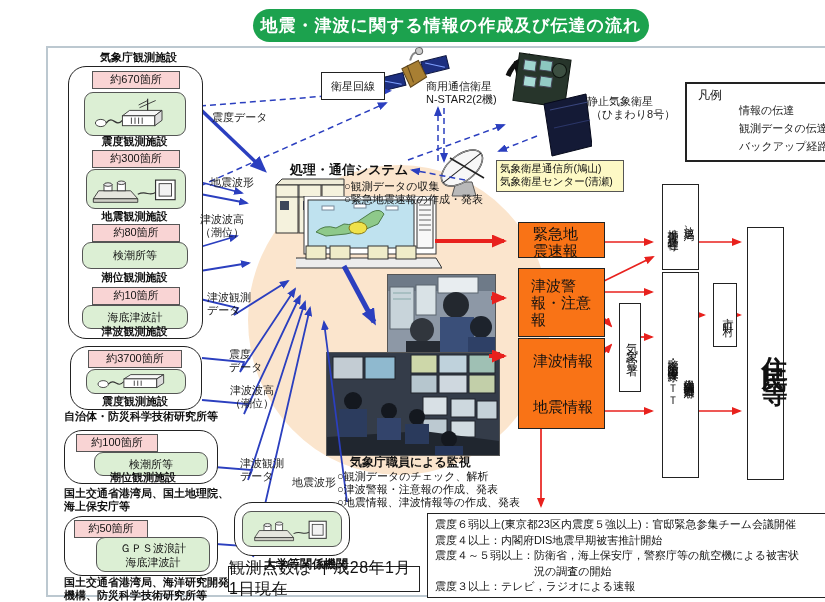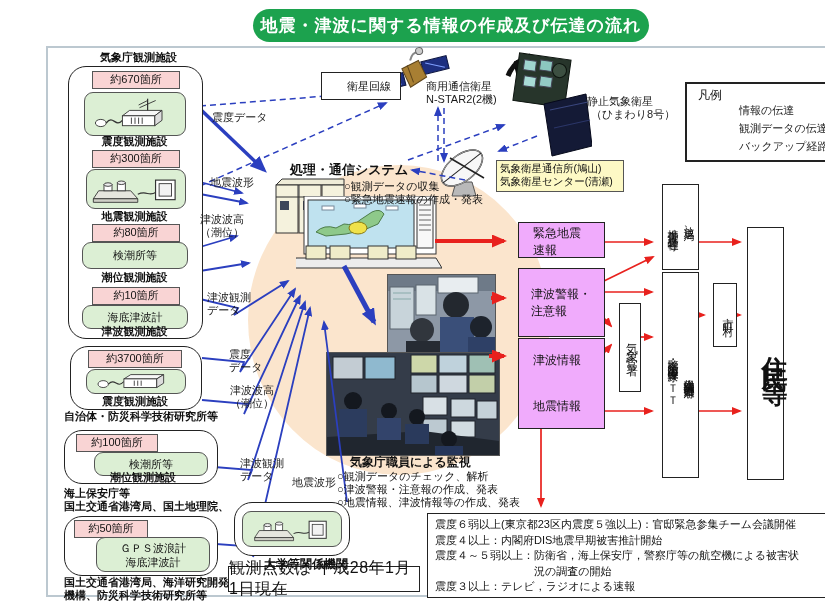--- a/index.html
+++ b/index.html
@@ -8,21 +8,21 @@
   .title-banner{left:215px;top:9px;width:396px;height:33px;background:#1ca24e;border-radius:17px;
     color:#fff;font-size:17px;font-weight:bold;display:flex;align-items:center;justify-content:center;letter-spacing:1px;z-index:7;}
   .frame{left:8px;top:46px;width:806px;height:547px;border:2px solid #bcc8d0;z-index:0;}
   .ellipse{left:210px;top:165px;width:302px;height:310px;background:#fbe5cd;border-radius:50%;z-index:1;}
   .rbox{background:#fff;border:1.6px solid #222;border-radius:18px;z-index:6;}
   .pinkbox{background:#f9d4d4;border:1px solid #555;font-size:11px;line-height:15px;text-align:center;z-index:7;}
   .greenbox{background:#dcefd4;border:1px solid #555;border-radius:9px;font-size:11px;display:flex;align-items:center;justify-content:center;text-align:center;z-index:7;}
   .flabel{font-size:11px;font-weight:bold;text-align:center;z-index:7;}
   .orglabel{font-size:11px;font-weight:bold;z-index:7;line-height:13px;}
   .dlabel{font-size:11px;color:#1a1a1a;z-index:6;line-height:13px;}
-  .ybox{background:#f0abfc;border:1.3px solid #222;font-size:12px;line-height:17px;z-index:6;}
+  .ybox{background:#f97316;border:1.3px solid #222;font-size:15px;line-height:17px;z-index:6;}
   .vbox{border:1.4px solid #222;background:#fff;writing-mode:vertical-rl;text-orientation:upright;
     font-size:11px;letter-spacing:2px;text-align:center;z-index:6;line-height:16px;}
   .whitebox{background:#fff;border:1.5px solid #222;font-size:11px;display:flex;align-items:center;justify-content:center;z-index:6;}
   .legend-box{border:2px solid #222;background:#fff;z-index:6;}
   .arrow-layer{left:0;top:0;width:825px;height:602px;z-index:5;pointer-events:none;}
   .pre{white-space:pre;}
   .sys-header{font-size:13px;font-weight:bold;z-index:6;}
   .sys-bullet{font-size:11px;z-index:6;line-height:13px;}
   .mon-header{font-size:12px;font-weight:bold;z-index:6;}
   .photo{border:1px solid #555;z-index:4;}
@@ -98,22 +98,22 @@
     </svg>
   </div>
   <div class="abs flabel" style="left:32px;top:394px;width:130px;">震度観測施設</div>
   <div class="abs orglabel" style="left:26px;top:410px;width:200px;">自治体・防災科学技術研究所等</div>
 
   <div class="abs rbox" style="left:26px;top:430px;width:152px;height:52px;"></div>
   <div class="abs pinkbox" style="left:38px;top:434px;width:80px;height:16px;">約100箇所</div>
   <div class="abs greenbox" style="left:56px;top:452px;width:112px;height:22px;">検潮所等</div>
   <div class="abs flabel" style="left:40px;top:470px;width:130px;">潮位観測施設</div>
   <div class="abs orglabel" style="left:26px;top:487px;width:200px;">
+    <div>国土交通省港湾局、国土地理院、</div>
     <div>海上保安庁等</div>
-    <div>国土交通省港湾局、国土地理院、</div>
   </div>
 
   <div class="abs rbox" style="left:26px;top:516px;width:152px;height:58px;"></div>
   <div class="abs pinkbox" style="left:36px;top:520px;width:72px;height:16px;">約50箇所</div>
   <div class="abs greenbox" style="left:58px;top:537px;width:112px;height:33px;line-height:14px;">
     <div>
       <div>ＧＰＳ波浪計</div>
       <div>海底津波計</div>
     </div>
   </div>
@@ -157,21 +157,21 @@
   <div class="abs dlabel" style="left:192px;top:384px;">
     <div>津波波高</div>
       <div>（潮位）</div>
   </div>
   <div class="abs dlabel" style="left:202px;top:457px;">
     <div>津波観測</div>
       <div>データ</div>
   </div>
   <div class="abs dlabel" style="left:254px;top:476px;">地震波形</div>
 
-  <div class="abs whitebox" style="left:283px;top:72px;width:62px;height:26px;padding-left:16px;">衛星回線</div>
+  <div class="abs whitebox" style="left:283px;top:72px;width:62px;height:26px;">衛星回線</div>
 
   <div class="abs" style="left:336px;top:46px;z-index:4;">
     <svg width="80" height="60" viewBox="0 0 80 60">
       <g transform="rotate(-14 40 30)">
         <rect x="2" y="24" width="28" height="13" fill="#1d2f80" stroke="#0c1540"></rect>
         <line x1="6" y1="26" x2="26" y2="35" stroke="#7fa0ff" stroke-width="1"></line>
         <rect x="50" y="18" width="26" height="13" fill="#1d2f80" stroke="#0c1540"></rect>
         <line x1="54" y1="20" x2="72" y2="29" stroke="#7fa0ff" stroke-width="1"></line>
         <polygon points="30,20 48,16 52,34 34,40" fill="#a87f33" stroke="#5d441a"></polygon>
         <line x1="36" y1="18" x2="38" y2="36" stroke="#5d441a"></line>

